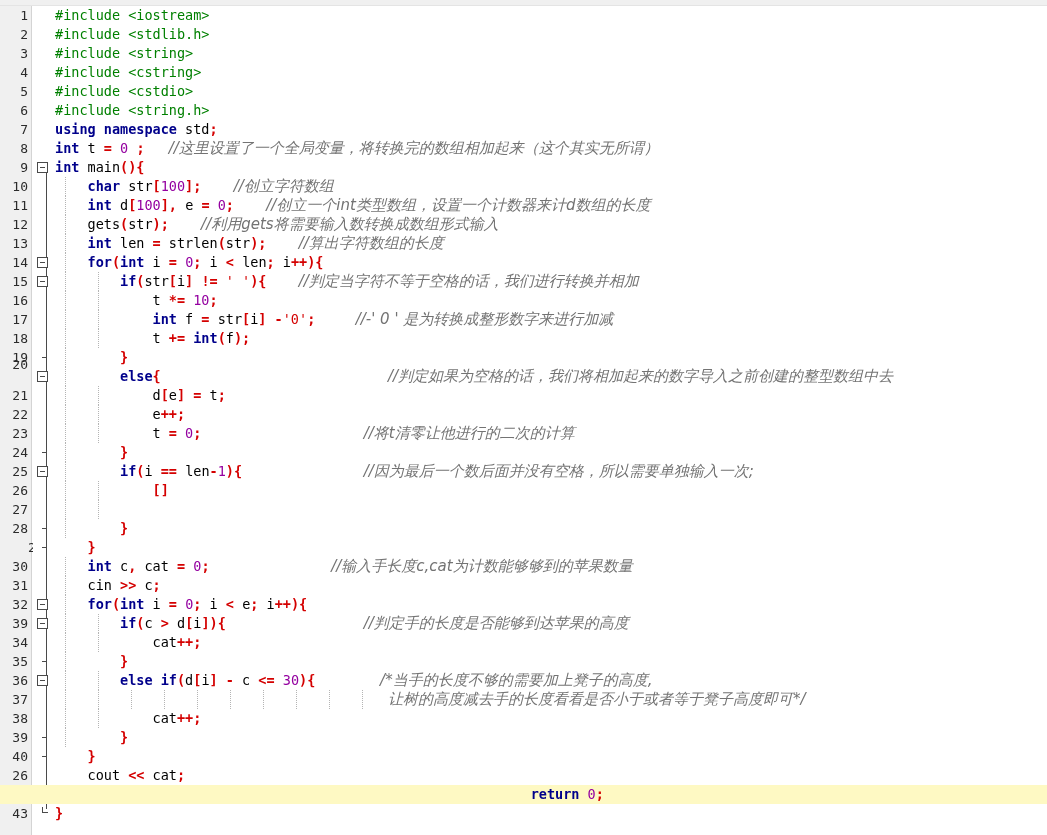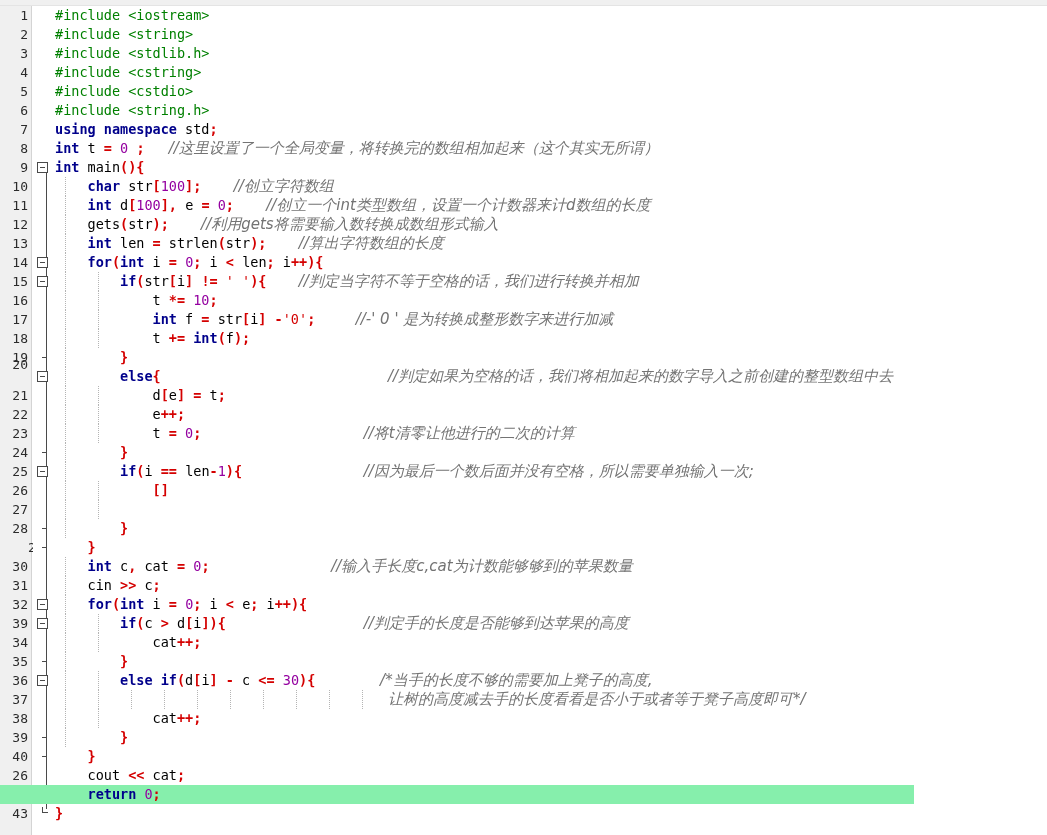--- a/index.html
+++ b/index.html
@@ -102,24 +102,25 @@
   .line {
     position: relative;
     height: 19px;
     line-height: 19px;
     white-space: pre;
     font-family: "DejaVu Sans Mono", "Liberation Mono", monospace;
     font-size: 13.5px;
     color: #000000;
   }
   .line.cur {
-    background: #86efac;
+    background: #fef9c3;
     margin-left: -55px;
     padding-left: 55px;
-    width: 914px;
+    width: 1047px;
+    text-align: center;
   }
 
   
   .ig {
     position: absolute;
     top: 0;
     width: 1px; height: 19px;
     border-left: 1px dotted #b4b4b4;
   }
 
@@ -208,23 +209,23 @@
       <div class="fold-tick" style="top: 655px;"></div>
       <div class="fold-tick" style="top: 731px;"></div>
       <div class="fold-tick" style="top: 750px;"></div>
       <div class="fold-end" style="top: 801px;"></div>
     </div>
 
   <div id="code">
 
     <div class="line"><span class="pp">#include</span><span class="pp"> </span><span class="pp">&lt;iostream&gt;</span></div>
 
+    <div class="line"><span class="pp">#include</span><span class="pp"> </span><span class="pp">&lt;stdlib.h&gt;</span></div>
+
     <div class="line"><span class="pp">#include</span><span class="pp"> </span><span class="pp">&lt;string&gt;</span></div>
-
-    <div class="line"><span class="pp">#include</span><span class="pp"> </span><span class="pp">&lt;stdlib.h&gt;</span></div>
 
     <div class="line"><span class="pp">#include</span><span class="pp"> </span><span class="pp">&lt;cstring&gt;</span></div>
 
     <div class="line"><span class="pp">#include</span><span class="pp"> </span><span class="pp">&lt;cstdio&gt;</span></div>
 
     <div class="line"><span class="pp">#include</span><span class="pp"> </span><span class="pp">&lt;string.h&gt;</span></div>
 
     <div class="line"><span class="kw">using</span><span> </span><span class="kw">namespace</span><span> </span><span class="id">std</span><span class="op">;</span></div>
 
     <div class="line"><span class="kw">int</span><span> </span><span class="id">t</span><span> </span><span class="op">=</span><span> </span><span class="num">0</span><span> </span><span class="op">;</span><span> </span><span class="cm">//这里设置了一个全局变量，将转换完的数组相加起来（这个其实无所谓）</span></div>

